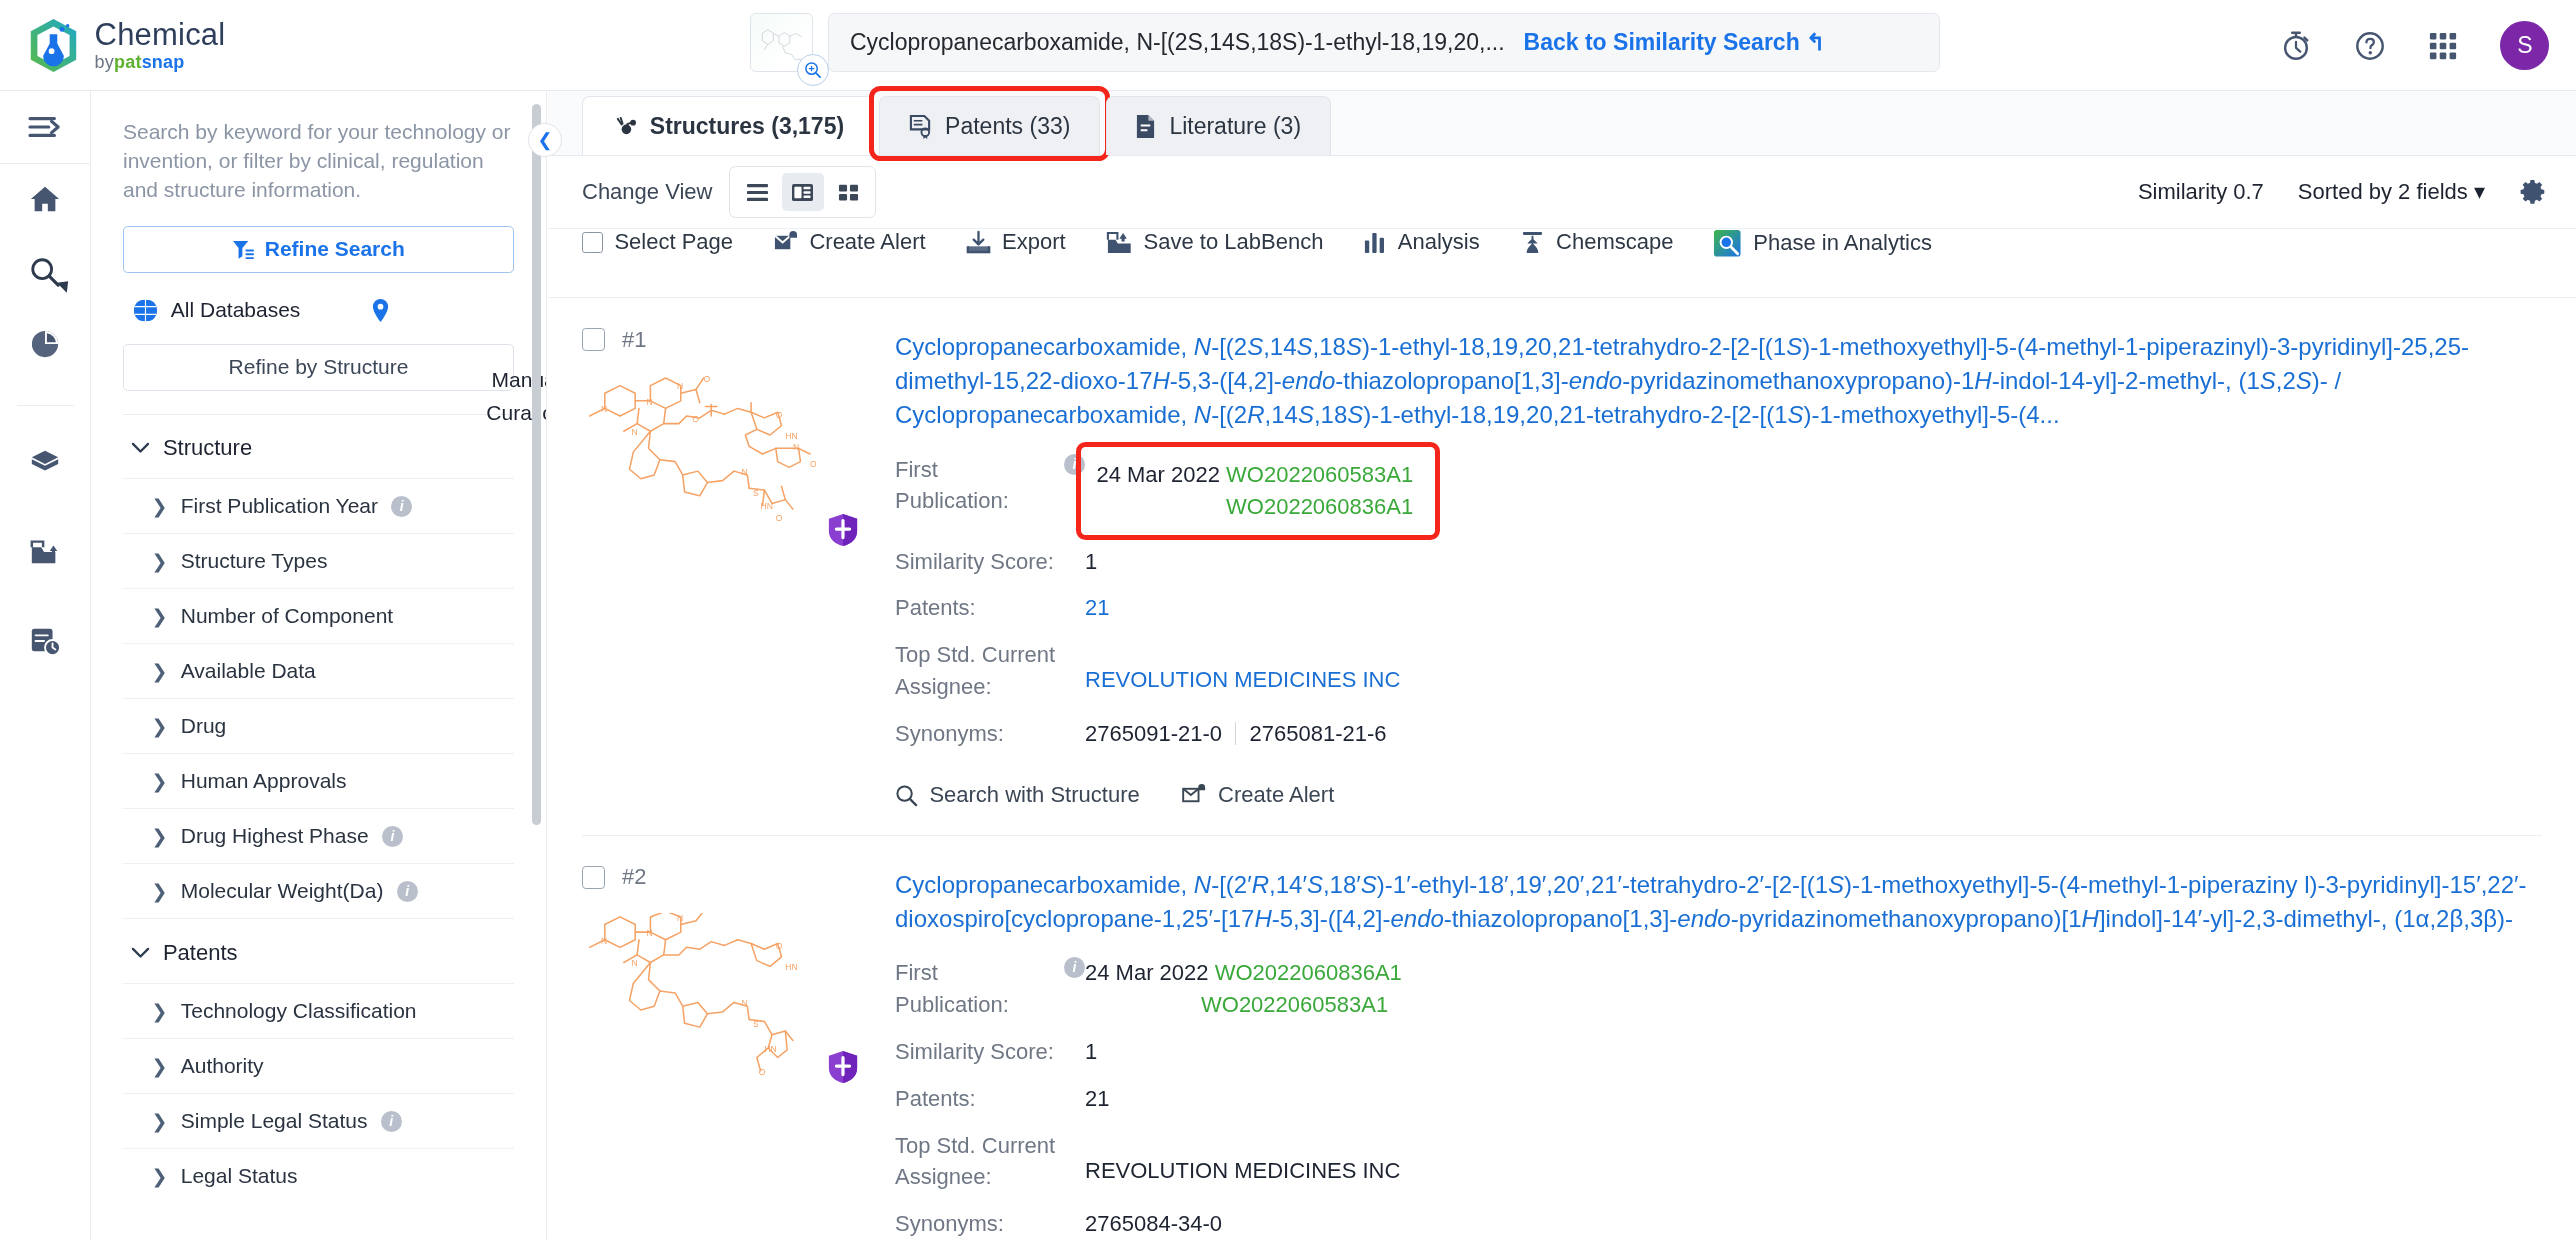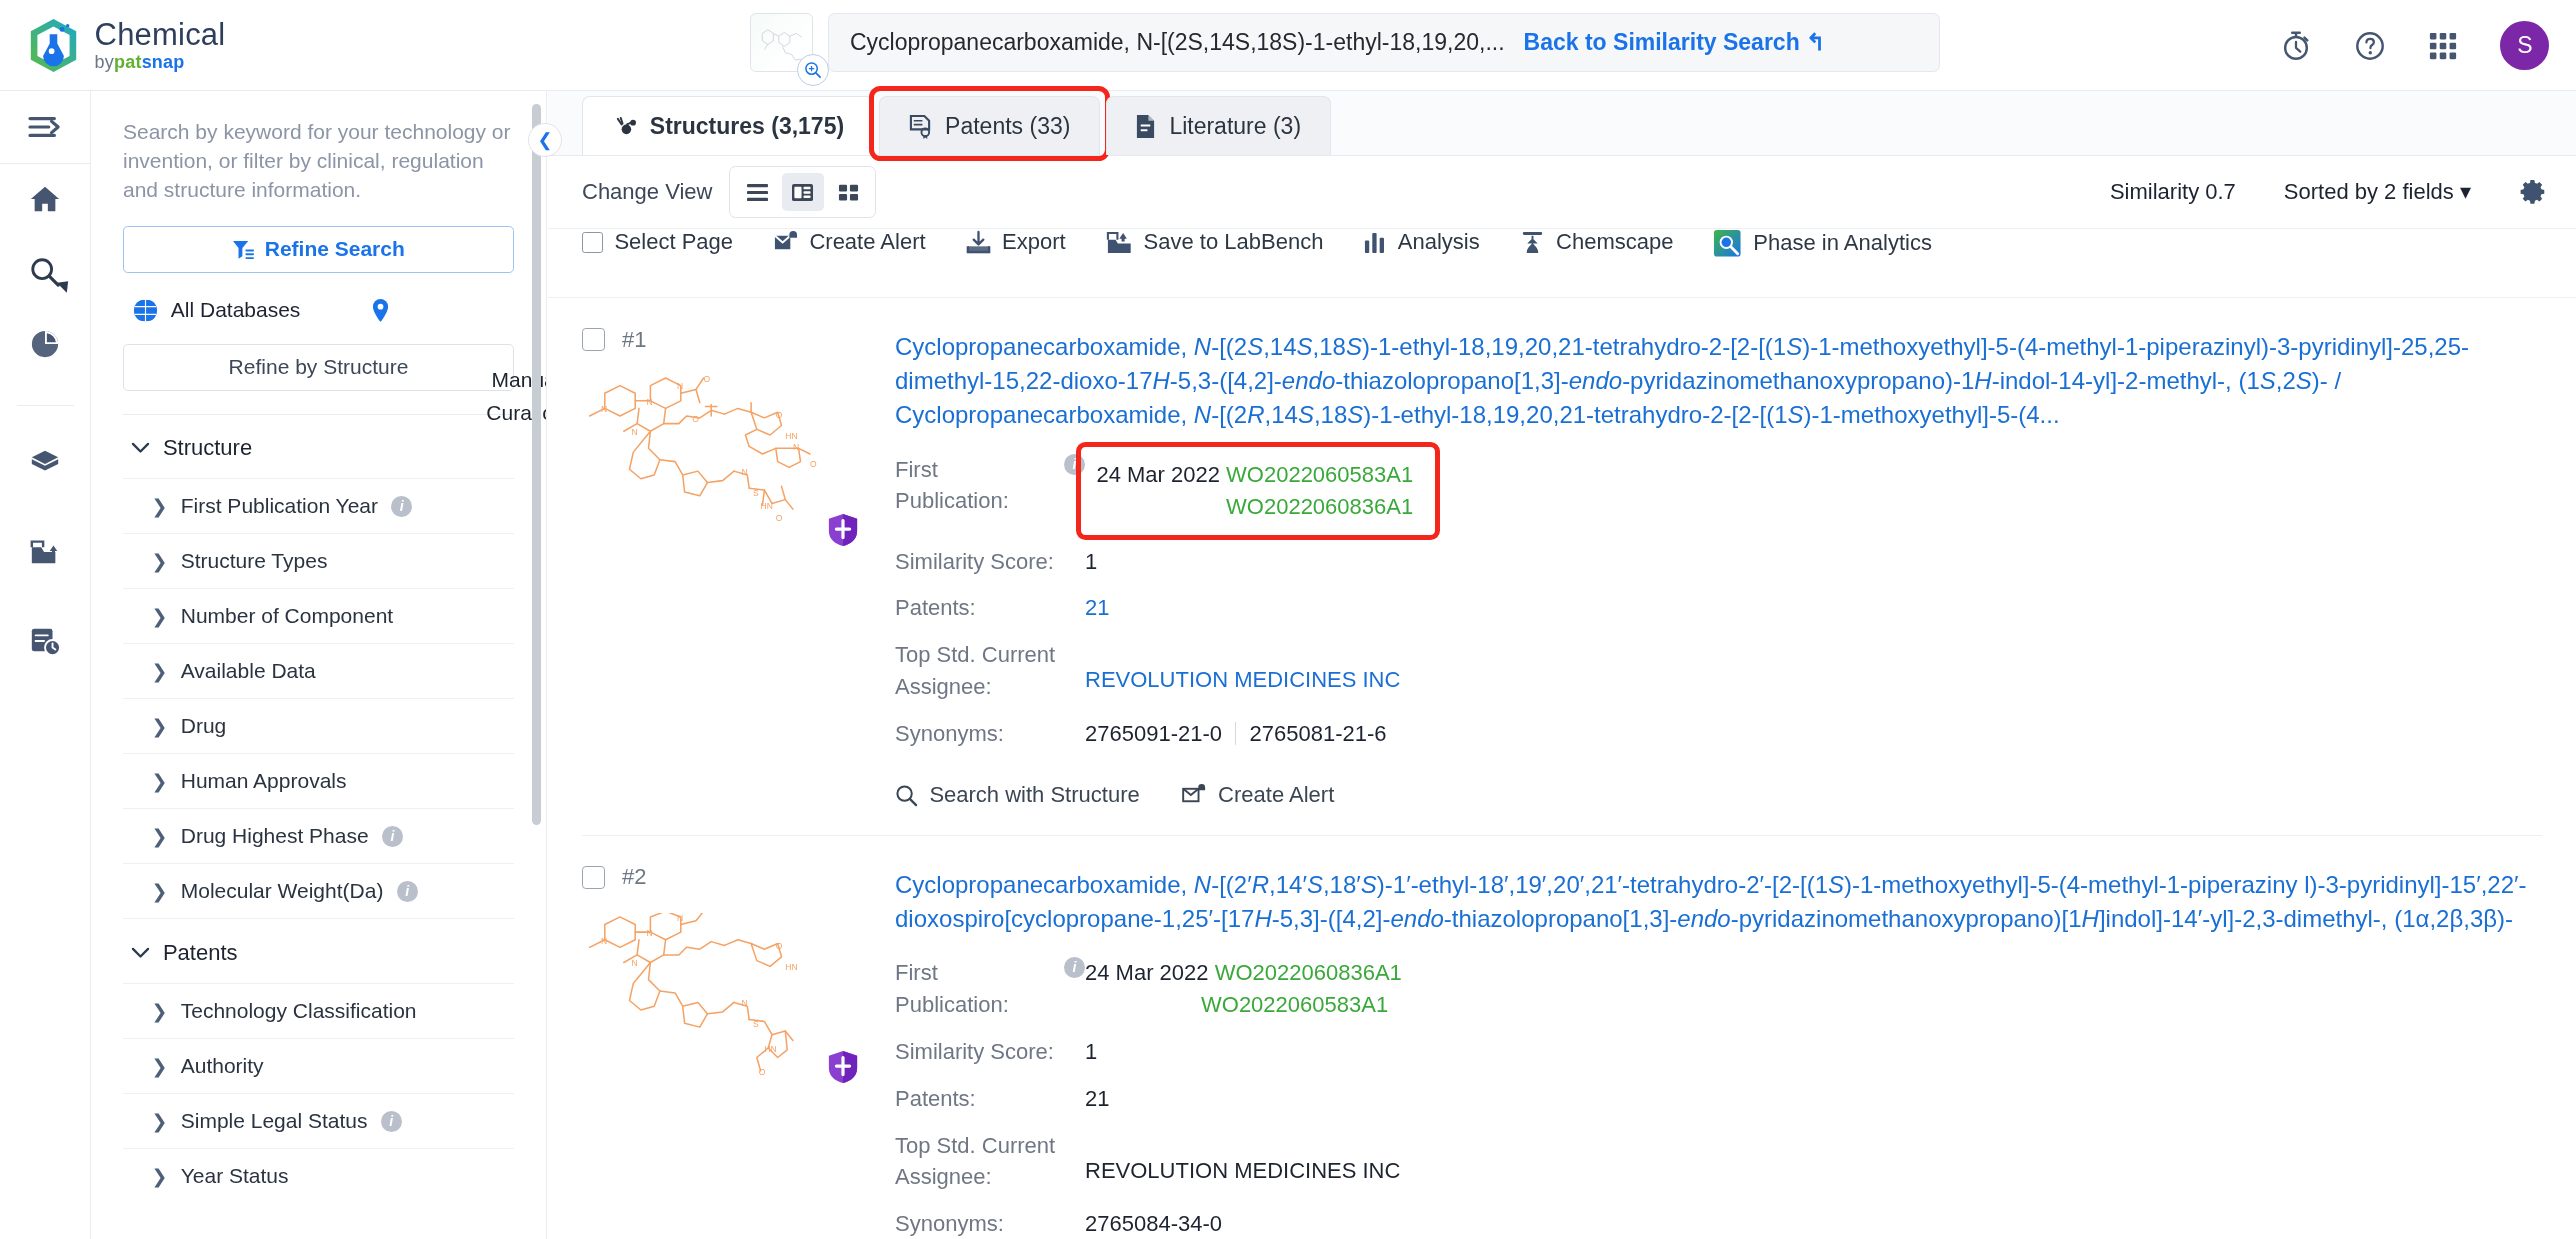--- a/index.html
+++ b/index.html
@@ -149,21 +149,21 @@
   }
 
   .viewbar { display: flex; align-items: center; height: 72px; padding: 0 28.5px 0 34px; }
   .change-view-label { font-size: 22px; color: #3c4757; margin-right: 17px; }
   .view-toggle {
     display: flex; align-items: center; gap: 3.8px; border: 0.9px solid #dfe3ea; border-radius: 6.6px;
     padding: 5.7px; background: #fff;
   }
   .vt { width: 42px; height: 38px; display:flex;align-items:center;justify-content:center; border-radius: 4.7px; cursor: pointer; color:#3c4757;}
   .vt.sel { background: #e8ebf0; }
-  .view-right { margin-left: auto; display: flex; align-items: center; gap: 48px; }
+  .view-right { margin-left: auto; display: flex; align-items: center; gap: 34px; }
   .vr-text { font-size: 22px; color: #1d2330; cursor: pointer; }
   .gear { color: #3f5270; cursor: pointer; display:flex; }
 
   .actionbar {
     display: flex; align-items: flex-start; gap: 40px; height: 70px;
     padding: 0 34px; border-top: 0.9px solid #eceff3; border-bottom: 0.9px solid #eceff3;
   }
   .act { display: flex; align-items: center; gap: 11.4px; font-size: 22px; color: #2e3845; cursor: pointer; }
   .cbox { width: 21px; height: 21px; border: 1.9px solid #8d96a3; border-radius: 2.8px; background: #fff; flex:none; }
 
@@ -449,21 +449,21 @@
       <span class="chev">❯</span>
       <span>Authority</span>
     </div>
     <div class="frow">
       <span class="chev">❯</span>
       <span>Simple Legal Status</span>
       <span class="info-dot">i</span>
     </div>
     <div class="frow">
       <span class="chev">❯</span>
-      <span>Year Status</span>
+      <span>Legal Status</span>
     </div>
   </div>
 
   <div class="panel-scroll"></div>
   <div class="collapse-handle">❮</div>
 
   <div class="main">
 
     <div class="tabs">
       <div class="tab active">

